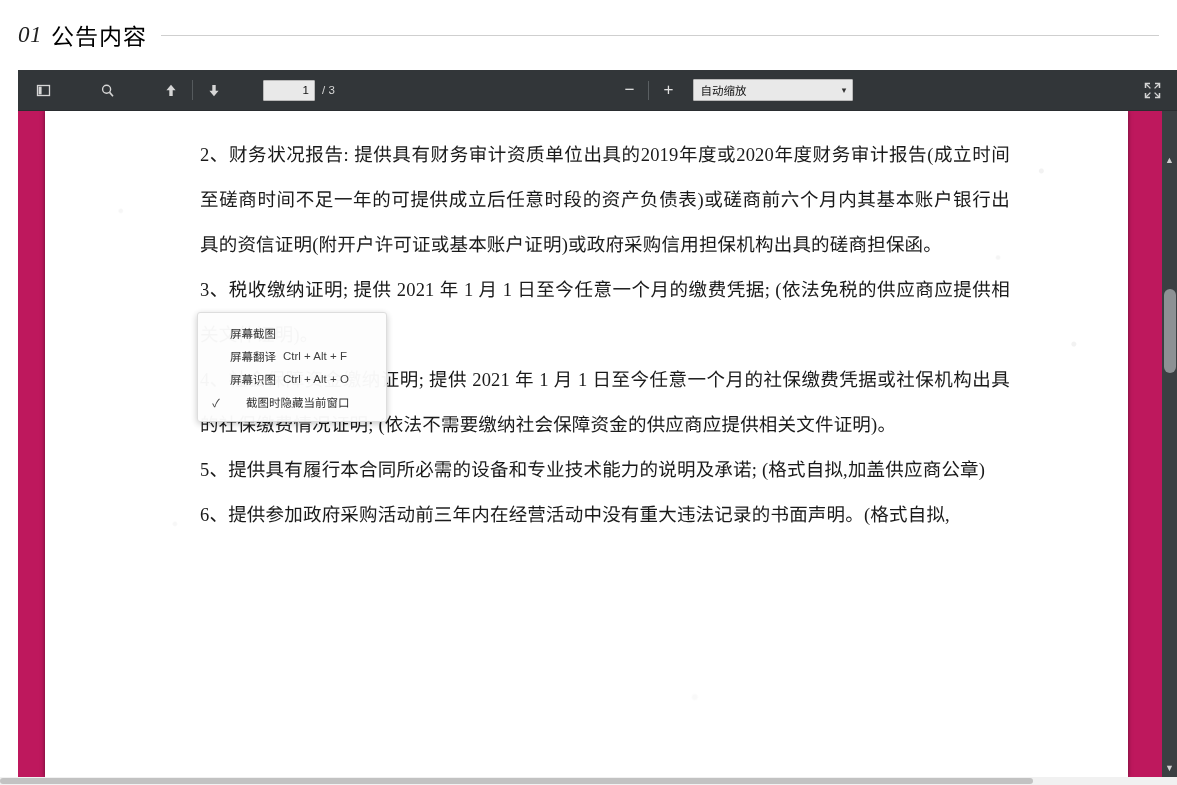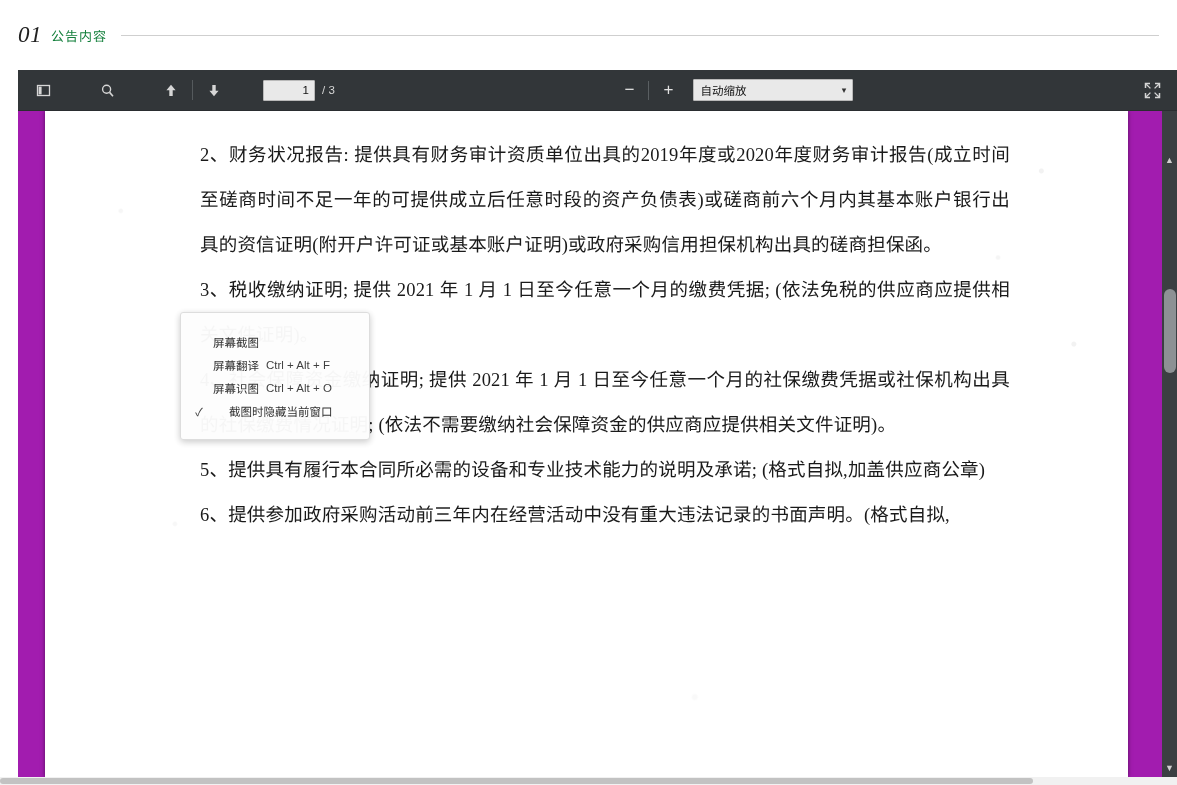--- a/index.html
+++ b/index.html
@@ -28,22 +28,22 @@
   }
   .section-num {
     font-family: "Liberation Serif", serif;
     font-style: italic;
     font-size: 23px;
     color: #222;
     margin-right: 9px;
     letter-spacing: 0.5px;
   }
   .section-title {
-    font-size: 13px;
-    color: #15803d;
+    font-size: 23px;
+    color: #000000;
     letter-spacing: 1px;
     white-space: nowrap;
   }
   .section-rule {
     flex: 1;
     height: 1px;
     background: #cfcfcf;
     margin-left: 14px;
   }
 
@@ -143,21 +143,21 @@
     display: flex; align-items: center;
   }
 
   
   .docarea {
     position: absolute;
     left: 0;
     top: 41px;
     width: 1159px;
     height: 666px;
-    background: #a21caf;
+    background: #be185d;
     overflow: hidden;
   }
   .page-sheet {
     position: absolute;
     left: 27px;
     top: 0px;
     width: 1083px;
     height: 666px;
     background: #ffffff;
     box-shadow: 0 0 4px rgba(0,0,0,0.5);
@@ -235,28 +235,28 @@
     left: 0; top: 1px;
     width: 1033px;
     height: 6px;
     background: #c2c2c2;
     border-radius: 3px;
   }
 
   
   .ctx-menu {
     position: absolute;
-    left: 180px;
+    left: 197px;
     top: 312px;
     width: 190px;
     background: #fdfdfd;
     border: 1px solid #dcdcdc;
     box-shadow: 0 2px 7px rgba(0,0,0,0.22);
     border-radius: 3px;
-    padding: 17px 0;
+    padding: 8px 0;
     box-sizing: border-box;
     opacity: 0.97;
   }
   .ctx-item {
     height: 23px;
     display: flex;
     align-items: center;
     padding: 0 10px 0 8px;
     box-sizing: border-box;
     font-size: 11.5px;

